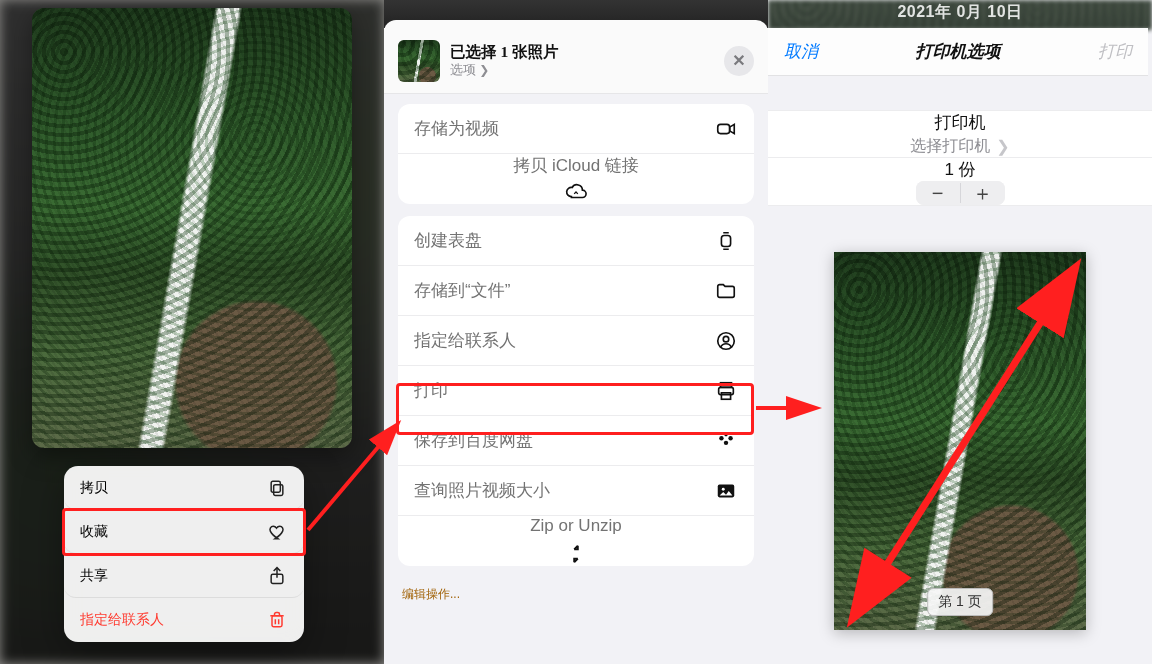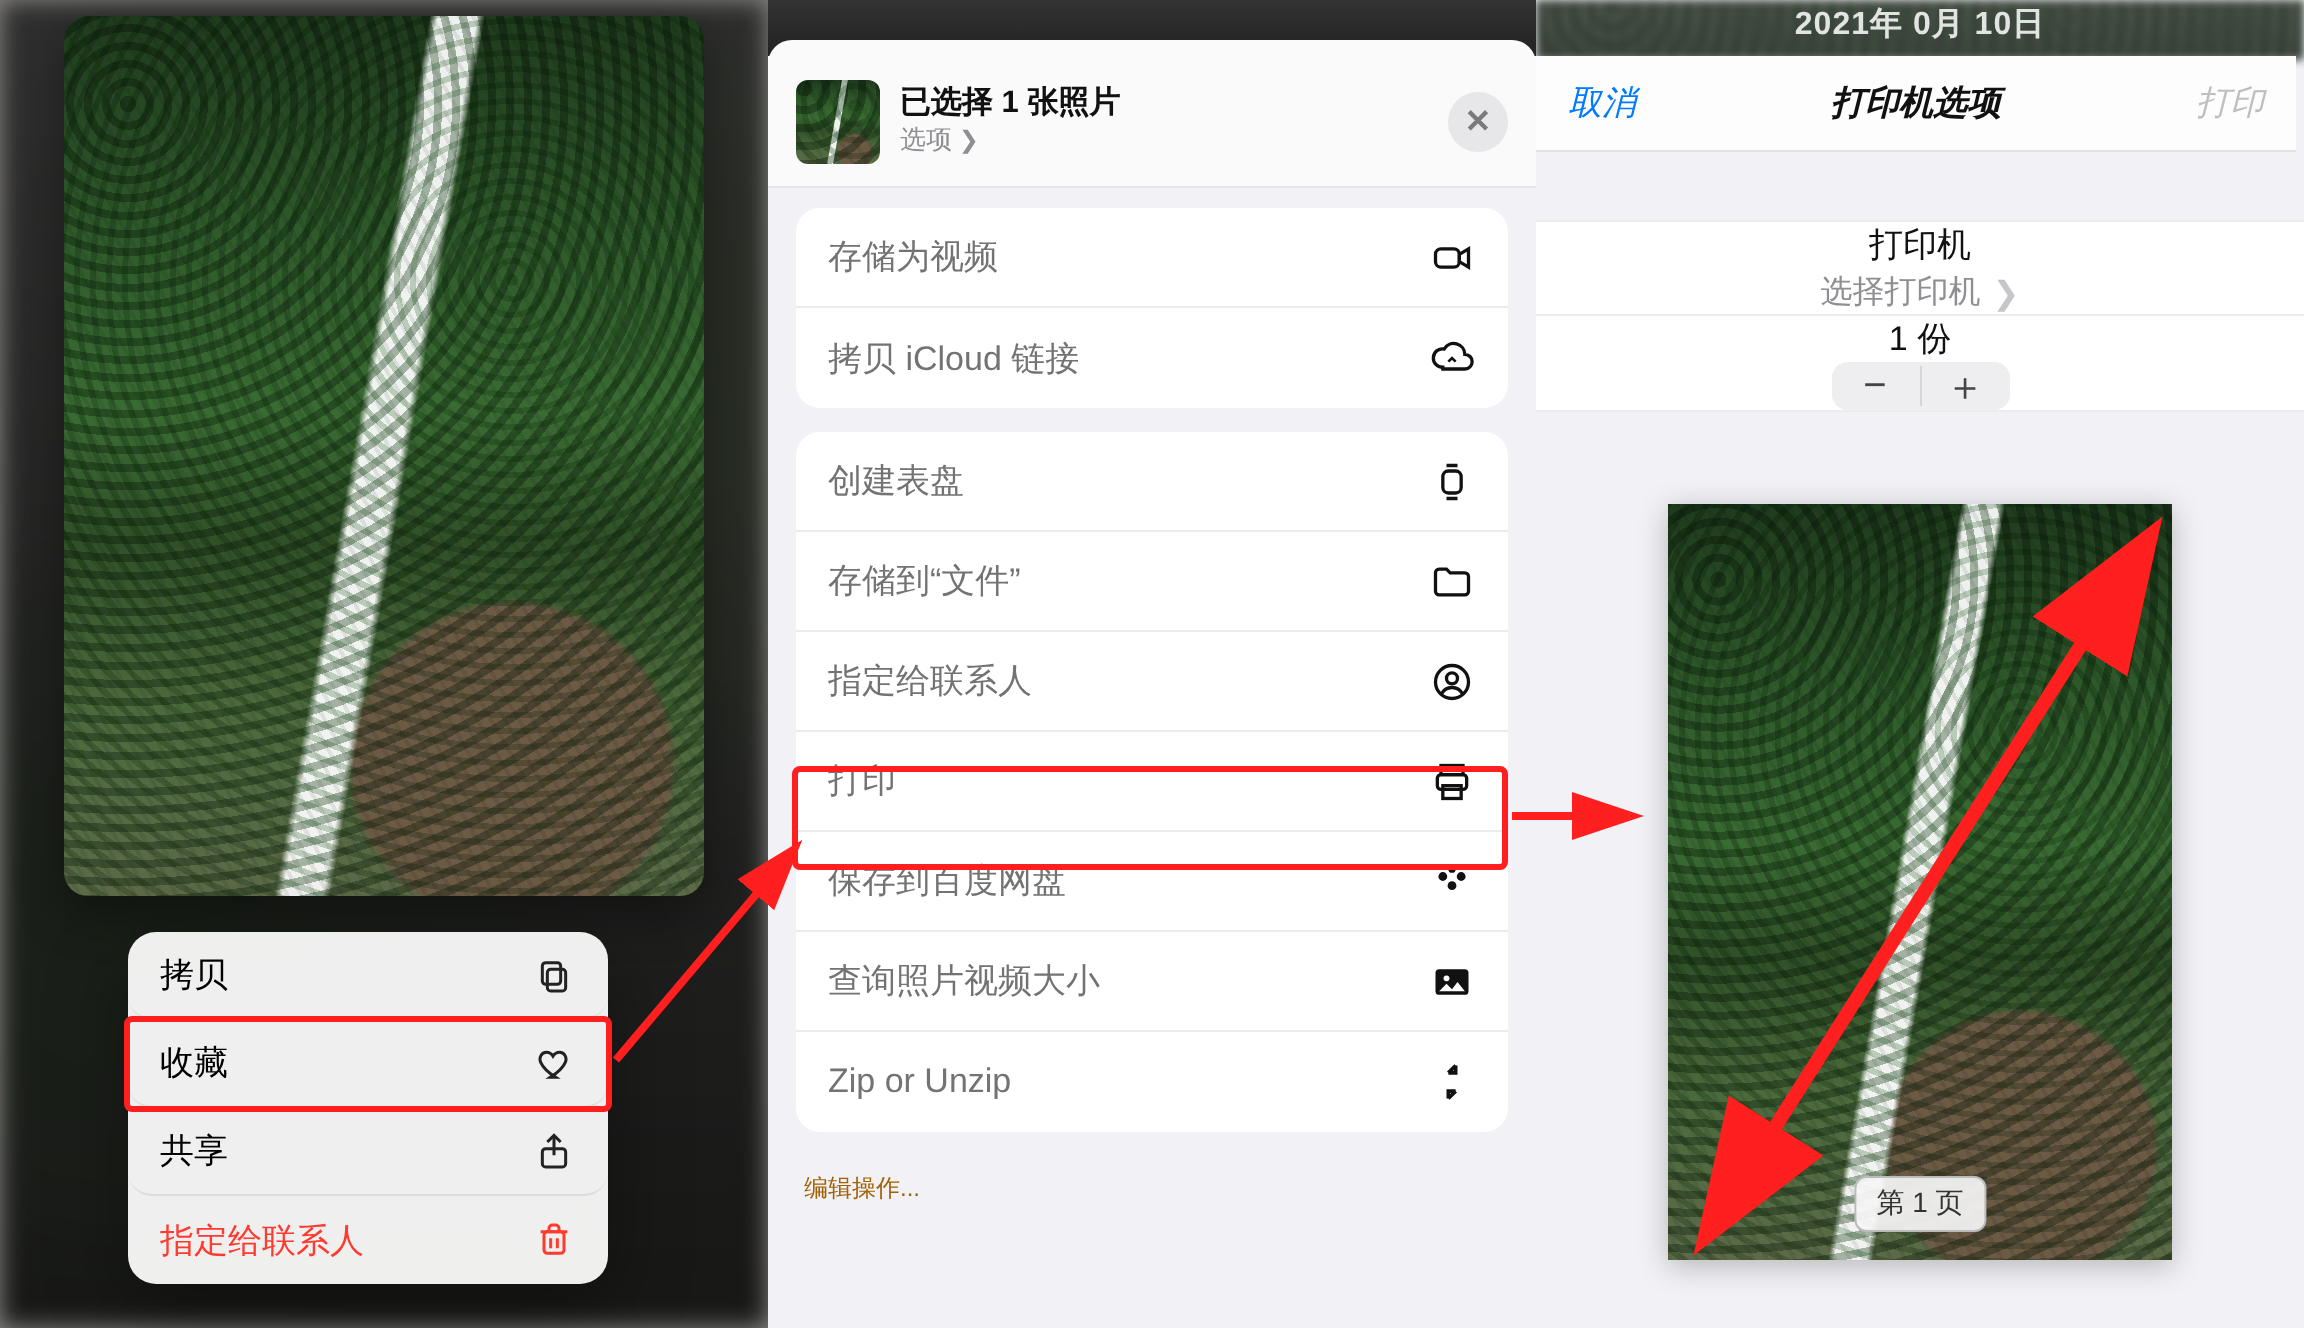--- a/index.html
+++ b/index.html
@@ -52,21 +52,21 @@
     position:absolute; left:64px; top:466px; width:240px;
     background:rgba(248,248,248,.96);
     border-radius:14px;
     box-shadow:0 12px 40px rgba(0,0,0,.35);
     overflow:hidden;
     backdrop-filter: blur(10px);
   }
   .ctx-item {
     display:flex; align-items:center; justify-content:space-between;
     height:44px; padding:0 16px;
-    font-size:17px; color:#000;
+    font-size:14px; color:#000;
     border-bottom:1px solid rgba(0,0,0,.08);
     border-radius:12px;
   }
   .ctx-item:last-child { border-bottom:none; }
   .ctx-item.red { color:#ff3b30; }
   .ctx-icon { width:22px; height:22px; display:flex; align-items:center; justify-content:center; }
   .ctx-icon svg { width:20px; height:20px; }
 
   
   .mid-topbar-bg{
@@ -80,21 +80,21 @@
   .share-header{
     position:absolute; left:0; top:28px; right:0; height:66px;
     background:#fafafa; display:flex; align-items:center;
     padding:0 14px 0 14px; gap:10px;
     border-bottom:1px solid #e6e6e8;
   }
   .share-thumb{
     width:42px; height:42px; border-radius:6px; flex:0 0 auto;
   }
   .share-titlebox{ flex:1 1 auto; line-height:1.15; }
-  .share-title{ font-size:15.5px; font-weight:600; color:#111;}
+  .share-title{ font-size:15.5px; font-weight:600; color:#111;font-family:Liberation Serif, serif;}
   .share-sub{ font-size:13px; color:#8e8e93; margin-top:2px;}
   .share-sub .chev{ color:#8e8e93; font-size:12px; }
   .close-btn{
     width:30px; height:30px; border-radius:15px; background:#e7e7ea;
     display:flex; align-items:center; justify-content:center; color:#7a7a7e;
     font-size:16px; font-weight:600;
   }
 
   .sheet-body{
     position:absolute; left:0; top:94px; right:0; bottom:0;
@@ -102,21 +102,21 @@
     padding:10px 14px 0 14px;
   }
   .group{
     background:#fff; border-radius:12px; overflow:hidden; margin-bottom:12px;
   }
   .row{
     display:flex; align-items:center; justify-content:space-between;
     height:50px; padding:0 16px 0 16px;
     border-bottom:1px solid #ececee; font-size:17px; color:#737373;
   }
-  .row:last-child{ border-bottom:none; }
+  .row:last-child{ border-bottom:none;flex-direction:column; }
   .row .ricon{ width:24px; height:24px; display:flex; align-items:center; justify-content:center;}
   .row .ricon svg{ width:22px; height:22px; }
   .edit-link{
     padding:8px 4px 14px 4px; color:#a16207; font-size:12px;
   }
 
   
   .hl{
     position:absolute; border:3px solid #ff1f1f; border-radius:4px; pointer-events:none;
   }

